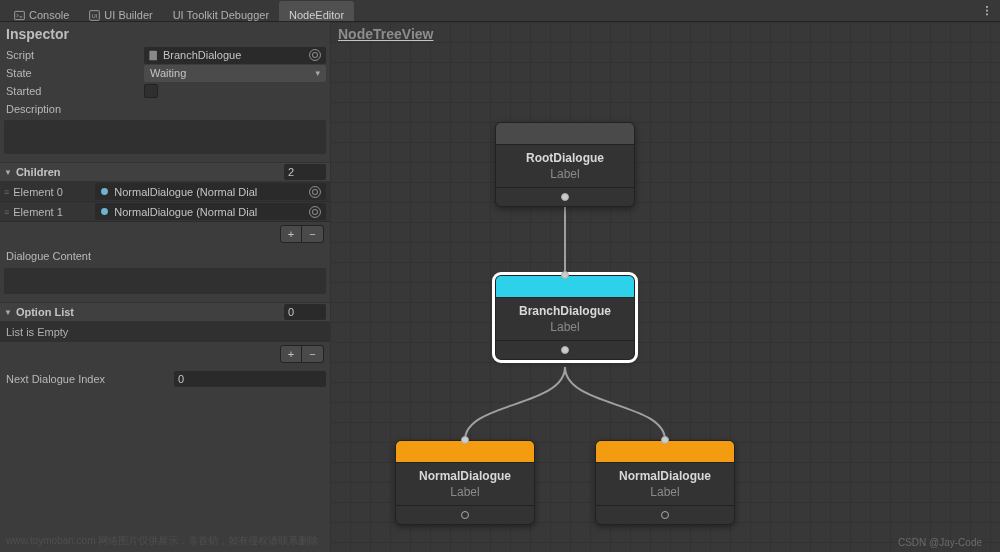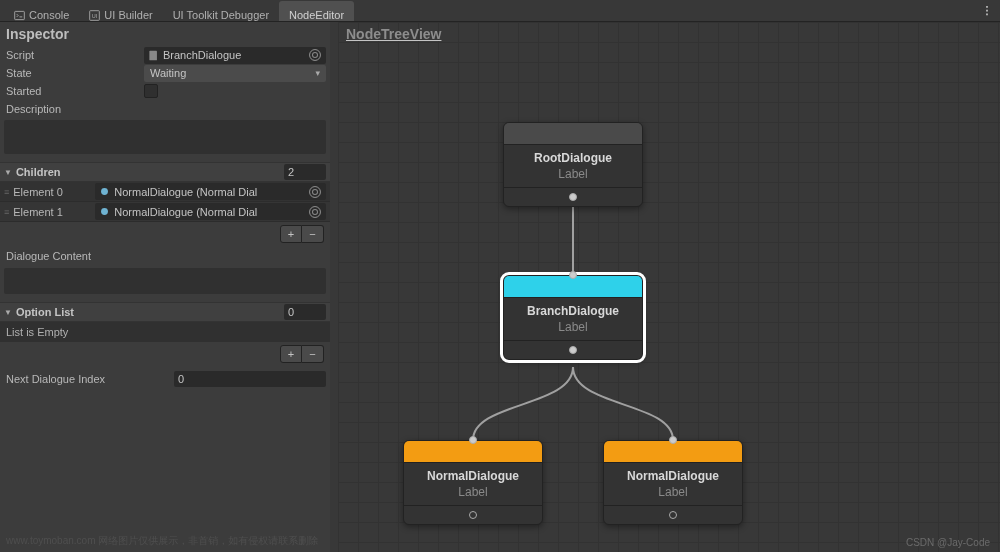--- a/index.html
+++ b/index.html
@@ -5,21 +5,21 @@
 * { box-sizing: border-box; margin: 0; padding: 0; font-family: -apple-system, "Segoe UI", Arial, sans-serif; }
 body { width: 1000px; height: 552px; background: #383838; color: #c4c4c4; font-size: 11px; overflow: hidden; position: relative; }
 
 .tab-bar { height: 22px; background: #383838; display: flex; align-items: center; border-bottom: 1px solid #232323; padding: 0 4px; }
 .tab { display: flex; align-items: flex-end; padding: 0 10px; height: 20px; color: #b0b0b0; gap: 4px; cursor: pointer; }
 .tab.active { background: #505050; border-top-left-radius: 3px; border-top-right-radius: 3px; color: #d0d0d0; }
 .tab svg { width: 11px; height: 11px; fill: #b0b0b0; }
 .tab-spacer { flex: 1; }
 .more-btn { width: 18px; height: 18px; display: flex; align-items: center; justify-content: center; color: #c4c4c4; font-weight: bold; cursor: pointer; }
 
-.main { display: flex; height: 530px; gap: 8px; }
+.main { display: flex; height: 530px; }
 
 .inspector { width: 330px; background: #3c3c3c; display: flex; flex-direction: column; font-size: 11px; }
 .inspector-title { font-size: 14px; font-weight: bold; color: #bdbdbd; padding: 4px 6px; }
 .row { display: flex; align-items: center; height: 18px; padding: 0 4px; }
 .row-label { width: 140px; color: #b8b8b8; padding-left: 2px; }
 .row-value { flex: 1; display: flex; align-items: center; }
 .obj-field { background: #2a2a2a; border-radius: 2px; height: 17px; flex: 1; display: flex; align-items: center; padding: 0 4px; gap: 4px; color: #c4c4c4; position: relative; }
 .obj-field .circ { width: 14px; height: 14px; display: flex; align-items: center; justify-content: center; margin-left: auto; }
 .obj-field .circ::after { content: ""; width: 10px; height: 10px; border: 1px solid #888; border-radius: 50%; display: inline-block; box-shadow: inset 0 0 0 2px #2a2a2a, inset 0 0 0 3px #888; }
 .dropdown { background: #4b4b4b; border-radius: 2px; height: 17px; flex: 1; display: flex; align-items: center; padding: 0 6px; color: #c4c4c4; position: relative; }
@@ -67,21 +67,21 @@
 .node-footer { height: 18px; display: flex; align-items: center; justify-content: center; }
 .port { width: 8px; height: 8px; border: 1px solid #aaa; border-radius: 50%; background: #333; display: inline-block; }
 .port.filled { background: #ccc; }
 .port-top { position: absolute; top: -1px; left: 50%; transform: translate(-50%, -50%); }
 
 .hdr-gray { background: #4a4a4a; }
 .hdr-cyan { background: #2ed1ea; }
 .hdr-orange { background: #f39c12; }
 
 .watermark { position: absolute; left: 6px; bottom: 4px; color: rgba(180,180,180,0.15); font-size: 10px; z-index: 3; pointer-events: none; }
-.credit { position: absolute; right: 10px; bottom: 4px; color: rgba(200,200,200,0.35); font-size: 10px; z-index: 3; pointer-events: none; }
+.credit { position: absolute; right: 18px; bottom: 4px; color: rgba(200,200,200,0.35); font-size: 10px; z-index: 3; pointer-events: none; }
 </style>
 </head>
 <body>
 
 <div class="tab-bar">
   <div class="tab">
     <svg viewBox="0 0 16 16">
         <rect x="1" y="2" width="14" height="12" rx="1" fill="none" stroke="#aaa" stroke-width="1.3"></rect>
         <path d="M4 6l2 2-2 2M8 10h4" stroke="#aaa" stroke-width="1.3" fill="none"></path>
       </svg>

